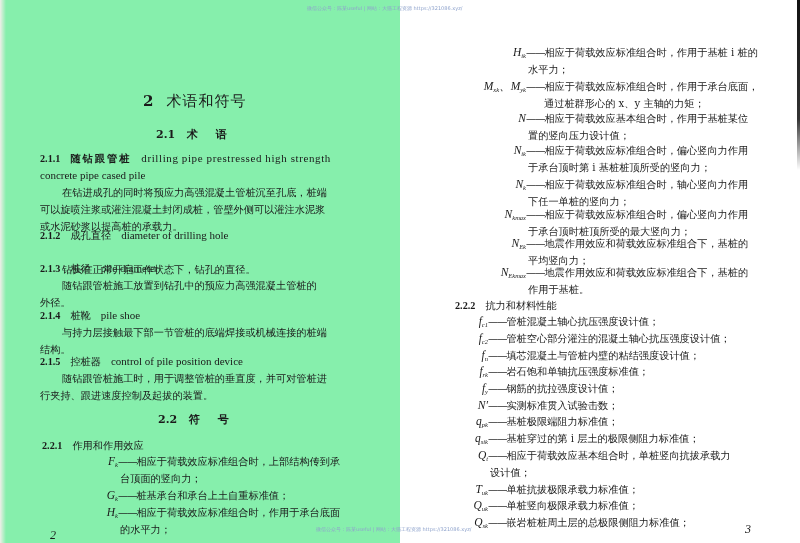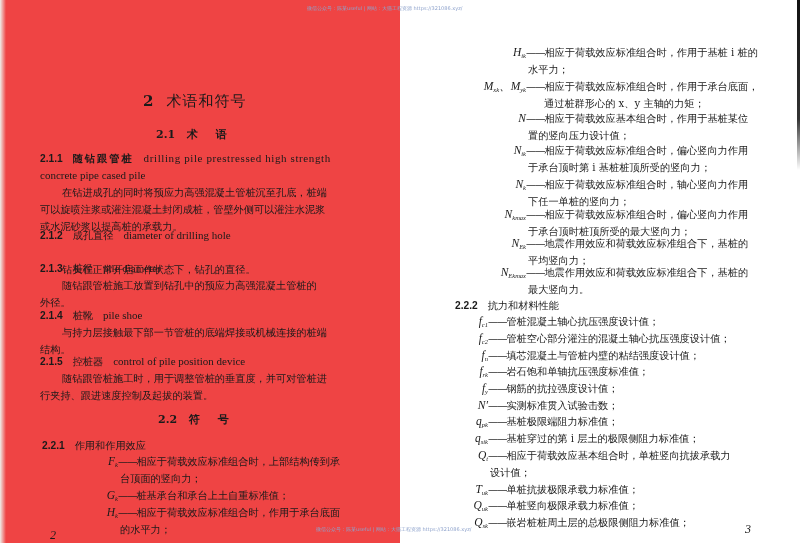--- a/index.html
+++ b/index.html
@@ -3,35 +3,35 @@
 <meta charset="utf-8">
 <style>
   html, body { margin:0; padding:0; }
   body {
     width:800px; height:543px; overflow:hidden; position:relative;
     background:#ffffff;
     font-family: "DejaVu Serif", "Liberation Serif", serif;
     color:#1a1a1a;
   }
   .page { position:absolute; top:0; height:543px; }
-  .page-left { left:0; width:400px; background:#ef4444; }
+  .page-left { left:0; width:400px; background:#86efac; }
   .page-right { left:400px; width:400px; background:#ffffff; }
   .edge-shadow { position:absolute; right:0; top:0; width:3px; height:170px;
     background:linear-gradient(to bottom,#111 0%,#333 70%,rgba(60,60,60,0) 100%); }
   .left-shade { position:absolute; left:0; top:0; width:6px; height:543px;
     background:linear-gradient(to right,#efeee8,rgba(255,255,255,0)); }
   .watermark { position:absolute; font-size:5px; color:#8fa3cc; white-space:nowrap;
     font-family:"DejaVu Sans", sans-serif; }
   .abs { position:absolute; white-space:nowrap; }
   .chapter-title { font-size:15px; letter-spacing:1px; }
   .chapter-title .num { font-weight:bold; margin-right:12px; }
   .section-title { font-size:11px; font-weight:bold; }
   .section-title .sp { display:inline-block; width:18px; }
   .line { font-size:10.2px; line-height:17px; }
-  .tnum { font-weight:bold; font-family:Liberation Sans, sans-serif; margin-right:10px;text-align:center; }
+  .tnum { font-weight:bold; font-family:Liberation Serif, serif; margin-right:10px;text-align:center; }
   .zh-term { font-weight:bold; letter-spacing:2px; margin-right:10px; }
   .en { font-family:"Liberation Serif", serif; font-size:11px; }
   .sym { font-family:"Liberation Serif", serif; font-style:italic; font-size:11.5px; display:inline-block; text-align:right; }
   .sym sub { font-size:6.5px; font-style:italic; vertical-align:-2px; }
   .dash { letter-spacing:-1px; }
   .page-no { font-family:"Liberation Serif", serif; font-style:italic; font-size:12px; }
 </style>
 </head>
 <body>
 
@@ -40,21 +40,21 @@
 
   <div class="abs chapter-title" style="left:143px;top:92px;">
     <span class="num">2</span><span>术语和符号</span>
   </div>
 
   <div class="abs section-title" style="left:156px;top:127px;text-align:right;">
     <span>2.1</span>&nbsp;&nbsp;&nbsp;<span>术</span><span class="sp"></span><span>语</span>
   </div>
 
   <div class="abs line" style="left:40px;top:150px;">
-    <span class="tnum">2.1.1</span><span class="zh-term">随钻跟管桩</span><span class="en" style="letter-spacing:0.6px;">drilling pile prestressed high strength</span>
+    <span class="tnum">2.1.1</span><span class="zh-term">随钻跟管桩</span><span class="en" style="letter-spacing:0.6px;">drilling pipe prestressed high strength</span>
   </div>
   <div class="abs line en" style="left:40px;top:167px;">concrete pipe cased pile</div>
   <div class="abs line" style="left:40px;top:201px;">可以旋喷注浆或灌注混凝土封闭成桩，管壁外侧可以灌注水泥浆</div>
   <div class="abs line" style="left:62px;top:184px;">在钻进成孔的同时将预应力高强混凝土管桩沉至孔底，桩端</div>
   <div class="abs line" style="left:40px;top:218px;">或水泥砂浆以提高桩的承载力。</div>
 
   <div class="abs line" style="left:40px;top:226px;top:227px;">
     <span class="tnum">2.1.2</span><span style="margin-right:10px">成孔直径</span><span class="en">diameter of drilling hole</span>
   </div>
   <div class="abs line" style="left:62px;top:261px;">钻头在正常开启工作状态下，钻孔的直径。</div>
@@ -134,21 +134,21 @@
   <div class="abs line" style="left:128px;top:223px;">于承台顶时桩顶所受的最大竖向力；</div>
 
   <div class="abs line" style="left:40px;top:235px;">
     <span class="sym" style="width:86px"><span>N</span><sub>Ek</sub></span><span class="dash">——</span><span>地震作用效应和荷载效应标准组合下，基桩的</span>
   </div>
   <div class="abs line" style="left:128px;top:252px;">平均竖向力；</div>
 
   <div class="abs line" style="left:40px;top:264px;">
     <span class="sym" style="width:86px"><span>N</span><sub>Ekmax</sub></span><span class="dash">——</span><span>地震作用效应和荷载效应标准组合下，基桩的</span>
   </div>
-  <div class="abs line" style="left:128px;top:281px;">最大竖向力。</div>
+  <div class="abs line" style="left:128px;top:281px;">作用于基桩。</div>
 
   <div class="abs line" style="left:55px;top:297px;">
     <span class="tnum">2.2.2</span><span>抗力和材料性能</span>
   </div>
 
   <div class="abs line" style="left:50px;top:313px;">
     <span class="sym" style="width:38px"><span>f</span><sub>c1</sub></span><span class="dash">——</span><span>管桩混凝土轴心抗压强度设计值；</span>
   </div>
   <div class="abs line" style="left:50px;top:330px;">
     <span class="sym" style="width:38px"><span>f</span><sub>c2</sub></span><span class="dash">——</span><span>管桩空心部分灌注的混凝土轴心抗压强度设计值；</span>

